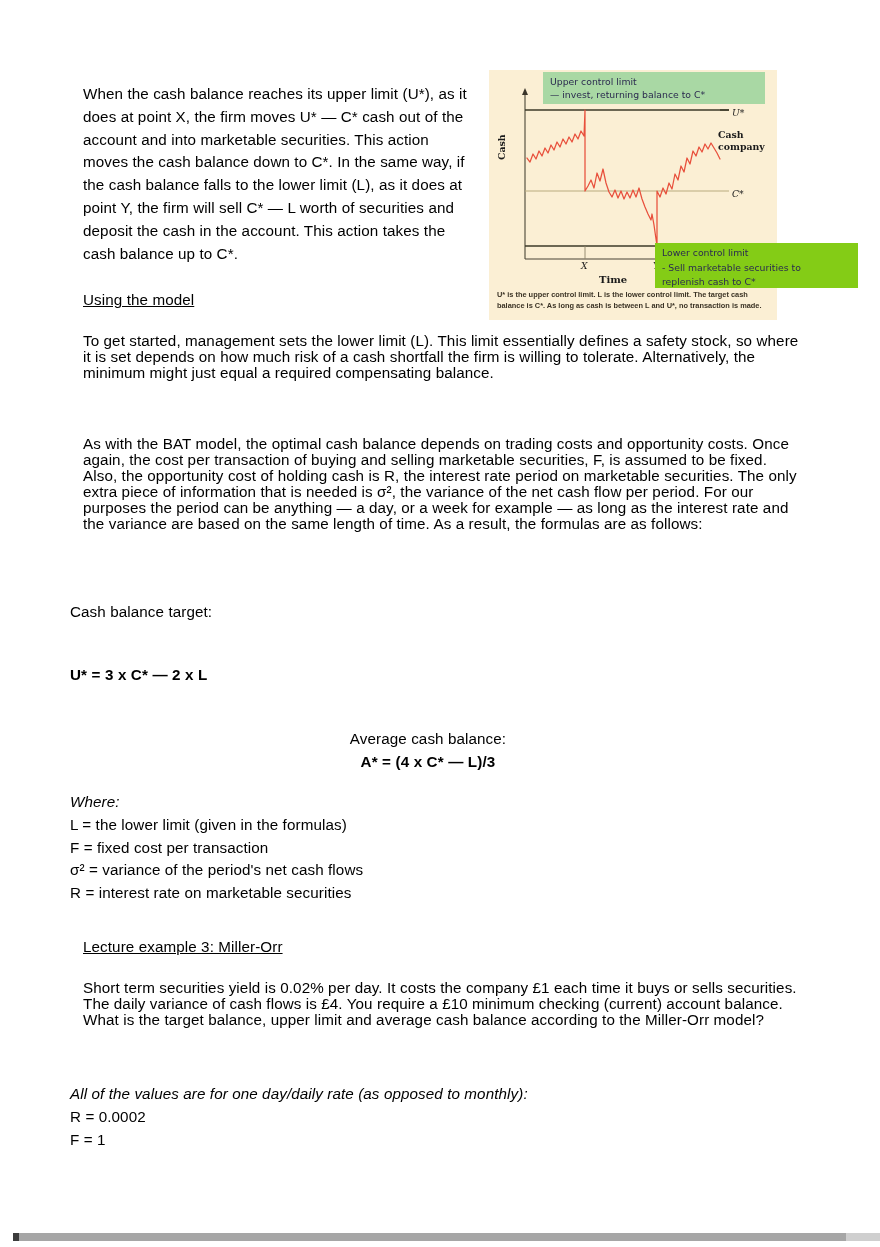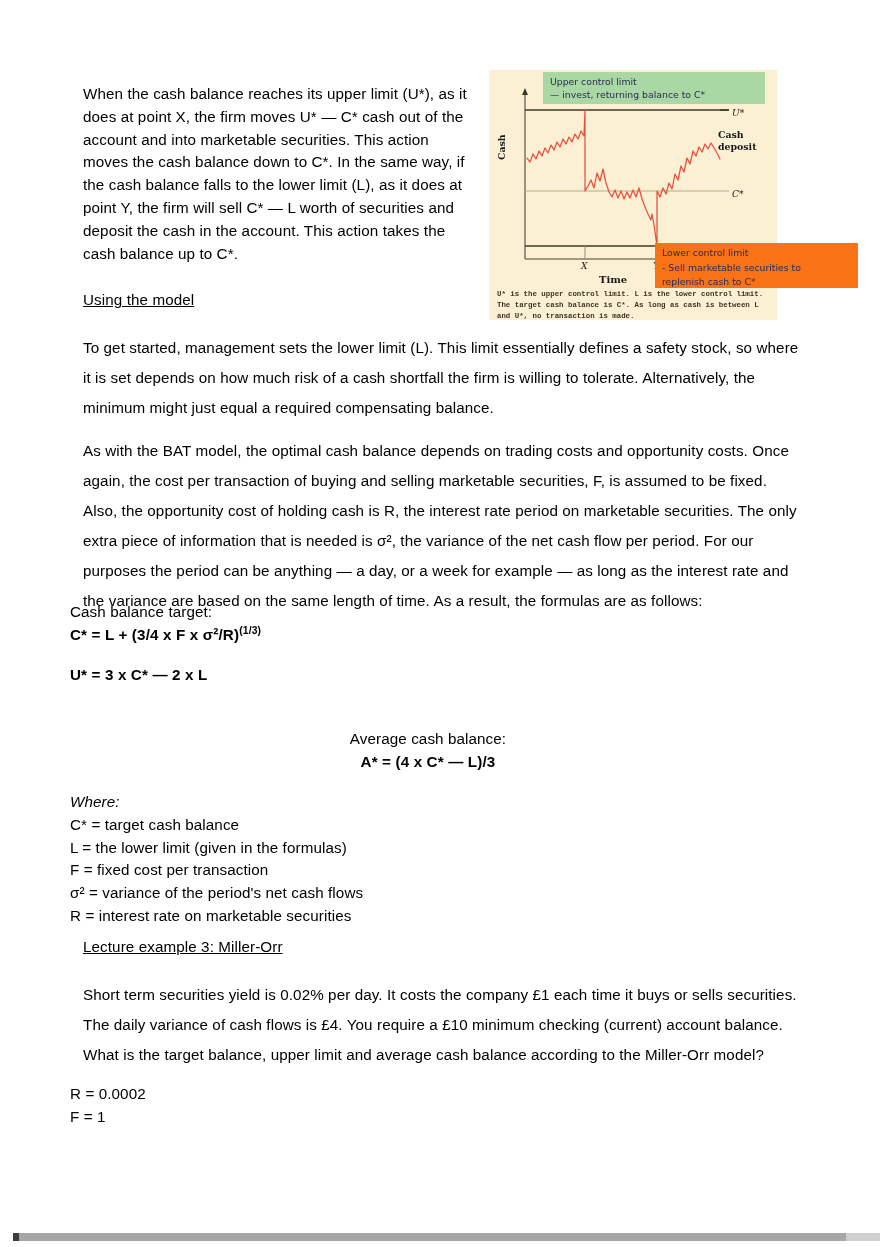--- a/index.html
+++ b/index.html
@@ -62,29 +62,29 @@
     top: 2px;
     width: 222px;
     height: 32px;
     background: #a9d8a4;
   }
   .callout-lower {
     left: 166px;
     top: 173px;
     width: 203px;
     height: 45px;
-    background: #f97316;
+    background: #84cc16;
     line-height: 14.6px;
   }
   .fig-caption {
     position: absolute;
     left: 8px;
     top: 219px;
     width: 276px;
-    font-family: Liberation Mono, monospace;
+    font-family: Liberation Sans, sans-serif;
     font-size: 7.4px;
     line-height: 11px;
     font-weight: bold;
     color: #3b3325;
   }
 
   
   .fig-label {
     position: absolute;
     font-family: "DejaVu Serif", serif;
@@ -121,21 +121,21 @@
     transform-origin: left top;
     white-space: nowrap;
   }
 
   
   .body-text {
     position: absolute;
     left: 83px;
     width: 716px;
     font-size: 15.2px;
-    line-height: 30px;
+    line-height: 16px;
     letter-spacing: .1px;
   }
   .heading {
     position: absolute;
     left: 83px;
     font-size: 15.2px;
     text-decoration: underline;
     letter-spacing: .1px;
   }
   .formula {
@@ -216,21 +216,21 @@
 
       <line x1="231" y1="40" x2="240" y2="40" stroke="#3d3a28" stroke-width="1.4"></line>
     </svg>
 
     <div class="fig-label lbl-ustar">U*</div>
     <div class="fig-label lbl-cstar">C*</div>
     <div class="fig-label lbl-l">L</div>
 
     <div class="fig-label lbl-cashbal">
       <span>Cash</span><br>
-      <span>deposit</span>
+      <span>company</span>
     </div>
 
     <div class="fig-label lbl-x">X</div>
     <div class="fig-label lbl-y">Y</div>
     <div class="fig-label lbl-time upright">Time</div>
     <div class="fig-label lbl-cash-axis upright">Cash</div>
 
     <div class="callout callout-upper">
       <span>Upper control limit</span><br>
       <span>— invest, returning balance to C*</span>
@@ -246,46 +246,45 @@
   </div>
 
   <div class="heading" style="top:291px;">Using the model</div>
 
   <div class="body-text" style="top:333px;">To get started, management sets the lower limit (L). This limit essentially defines a safety stock, so where it is set depends on how much risk of a cash shortfall the firm is willing to tolerate. Alternatively, the minimum might just equal a required compensating balance.</div>
 
   <div class="body-text" style="top:436px;">As with the BAT model, the optimal cash balance depends on trading costs and opportunity costs. Once again, the cost per transaction of buying and selling marketable securities, F, is assumed to be fixed. Also, the opportunity cost of holding cash is R, the interest rate period on marketable securities. The only extra piece of information that is needed is σ², the variance of the net cash flow per period. For our purposes the period can be anything — a day, or a week for example — as long as the interest rate and the variance are based on the same length of time. As a result, the formulas are as follows:</div>
 
   <div class="block" style="top:601px;">
     <span class="ln">Cash balance target:</span>
-    <span class="ln formula"><span>C* = L + (3/4 x F x σ²/R)</span><sup>(1/3)</sup></span>
   </div>
 
   <div class="block" style="top:664px;">
     <span class="ln formula">U* = 3 x C* — 2 x L</span>
   </div>
 
   <div class="block" style="top:728px;text-align:center;">
     <span class="ln">Average cash balance:</span>
     <span class="ln formula">A* = (4 x C* — L)/3</span>
   </div>
 
   <div class="block" style="top:791px;">
     <span class="ln ital">Where:</span>
-    <span class="ln">C* = target cash balance</span>
     <span class="ln">L = the lower limit (given in the formulas)</span>
     <span class="ln">F = fixed cost per transaction</span>
     <span class="ln">σ² = variance of the period's net cash flows</span>
     <span class="ln">R = interest rate on marketable securities</span>
   </div>
 
   <div class="heading" style="top:938px;">Lecture example 3: Miller-Orr</div>
 
   <div class="body-text" style="top:980px;">Short term securities yield is 0.02% per day. It costs the company £1 each time it buys or sells securities. The daily variance of cash flows is £4. You require a £10 minimum checking (current) account balance. What is the target balance, upper limit and average cash balance according to the Miller-Orr model?</div>
 
   <div class="block" style="top:1083px;">
+    <span class="ln ital">All of the values are for one day/daily rate (as opposed to monthly):</span>
     <span class="ln">R = 0.0002</span>
     <span class="ln">F = 1</span>
   </div>
 
   <div class="bottom-bar">
     <div class="track"></div>
     <div class="cap-left"></div>
     <div class="cap-right"></div>
   </div>
 

